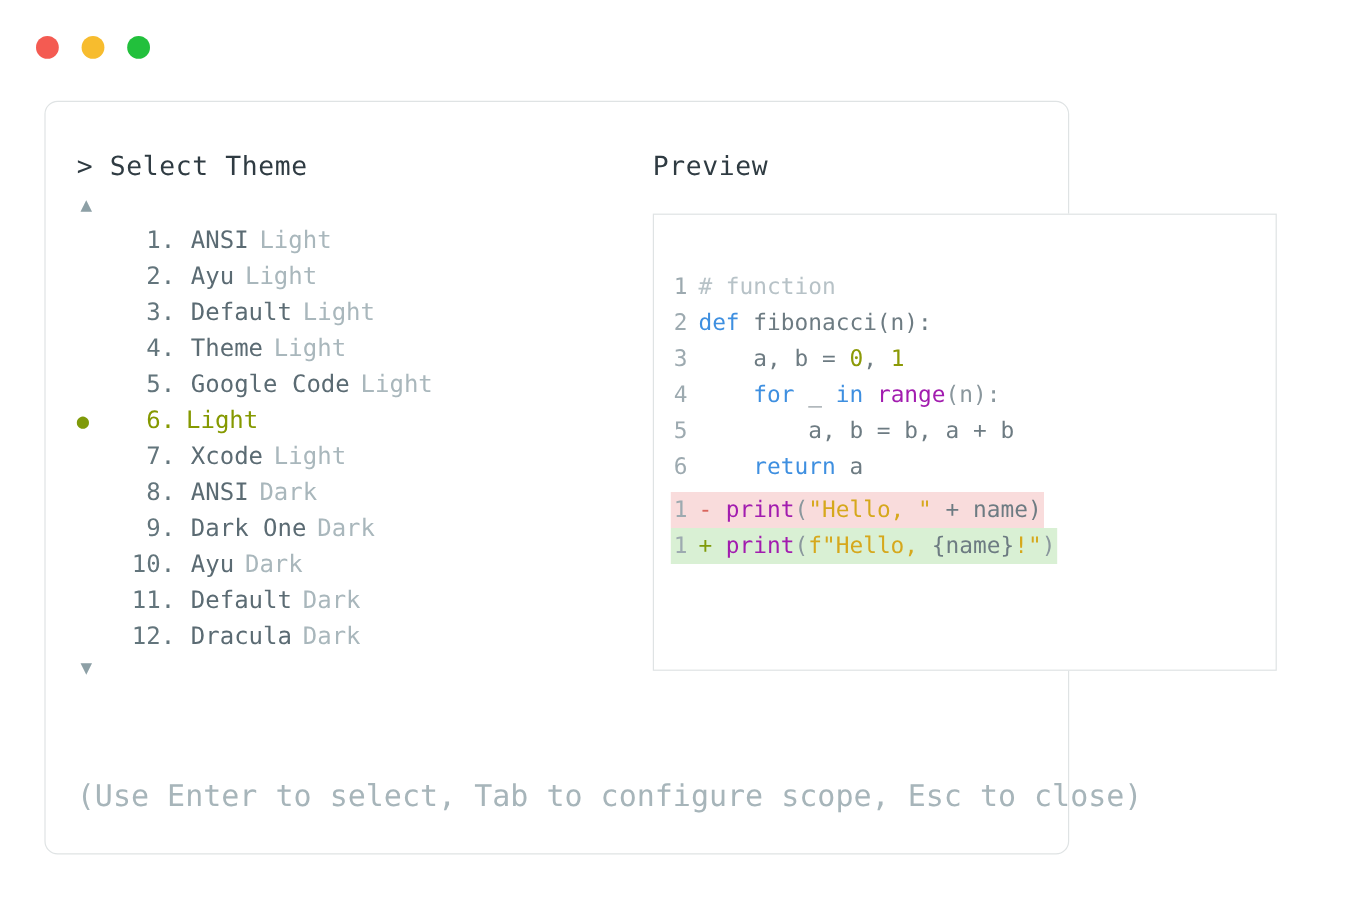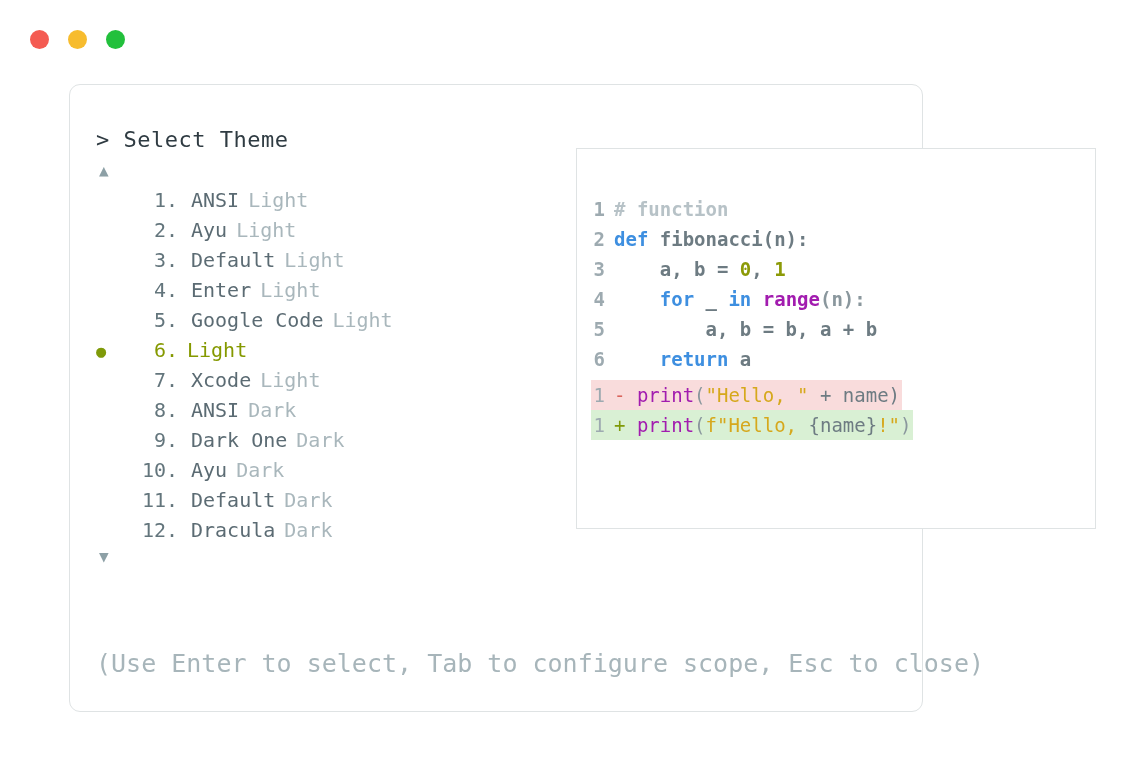--- a/index.html
+++ b/index.html
@@ -34,21 +34,20 @@
   .card {
     position: absolute;
     left: 37px;
     top: 84px;
     width: 854px;
     height: 628px;
     border: 1.5px solid #dfe3e4;
     border-radius: 11px;
     background: #ffffff;
     box-sizing: border-box;
-    margin-left: 32px;
   }
 
   .columns {
     position: absolute;
     left: 0; top: 0; right: 0; bottom: 0;
   }
 
   
   .left-pane {
     position: absolute;
@@ -134,21 +133,20 @@
     overflow: hidden;
   }
   .code-block {
     position: absolute;
     left: 14px;
     top: 45px;
     right: 0;
     font-size: 19px;
     line-height: 30px;
     white-space: pre;
-    font-weight: bold;
   }
   .code-line { display: block; height: 30px; }
   .ln {
     display: inline-block;
     width: 14px;
     text-align: right;
     color: #9daab0;
     margin-right: 9px;
   }
   .tok-comment { color: #b7c2c7; }
@@ -196,34 +194,35 @@
 <div class="card">
   <div class="columns">
 
     <div class="left-pane">
       <div class="panel-heading">&gt; Select Theme</div>
       <div class="scroll-arrow arrow-up">▲</div>
       <div class="theme-list" id="theme-list">
           <div class="theme-row"><span class="bullet-cell">●</span><span class="row-index">1.</span><span class="row-name">ANSI</span><span class="row-variant">Light</span></div>
           <div class="theme-row"><span class="bullet-cell">●</span><span class="row-index">2.</span><span class="row-name">Ayu</span><span class="row-variant">Light</span></div>
           <div class="theme-row"><span class="bullet-cell">●</span><span class="row-index">3.</span><span class="row-name">Default</span><span class="row-variant">Light</span></div>
-          <div class="theme-row"><span class="bullet-cell">●</span><span class="row-index">4.</span><span class="row-name">Enter</span><span class="row-variant">Light</span></div>
+          <div class="theme-row"><span class="bullet-cell">●</span><span class="row-index">4.</span><span class="row-name">Theme</span><span class="row-variant">Light</span></div>
           <div class="theme-row"><span class="bullet-cell">●</span><span class="row-index">5.</span><span class="row-name">Google Code</span><span class="row-variant">Light</span></div>
           <div class="theme-row selected"><span class="bullet-cell">●</span><span class="row-index">6.</span><span class="row-variant">Light</span></div>
           <div class="theme-row"><span class="bullet-cell">●</span><span class="row-index">7.</span><span class="row-name">Xcode</span><span class="row-variant">Light</span></div>
           <div class="theme-row"><span class="bullet-cell">●</span><span class="row-index">8.</span><span class="row-name">ANSI</span><span class="row-variant">Dark</span></div>
           <div class="theme-row"><span class="bullet-cell">●</span><span class="row-index">9.</span><span class="row-name">Dark One</span><span class="row-variant">Dark</span></div>
           <div class="theme-row"><span class="bullet-cell">●</span><span class="row-index">10.</span><span class="row-name">Ayu</span><span class="row-variant">Dark</span></div>
           <div class="theme-row"><span class="bullet-cell">●</span><span class="row-index">11.</span><span class="row-name">Default</span><span class="row-variant">Dark</span></div>
           <div class="theme-row"><span class="bullet-cell">●</span><span class="row-index">12.</span><span class="row-name">Dracula</span><span class="row-variant">Dark</span></div>
         </div>
       <div class="scroll-arrow arrow-down">▼</div>
     </div>
 
     <div class="right-pane">
+      <div class="panel-heading">Preview</div>
       <div class="preview-box">
         <div class="code-block" id="code-block"><span class="code-line"><span class="ln">1</span><span class="tok-comment"># function</span></span><span class="code-line"><span class="ln">2</span><span class="tok-kw">def</span><span class="tok-plain"> fibonacci(n):</span></span><span class="code-line"><span class="ln">3</span><span class="tok-plain">    a, b = </span><span class="tok-num">0</span><span class="tok-plain">, </span><span class="tok-num">1</span></span><span class="code-line"><span class="ln">4</span><span class="tok-plain">    </span><span class="tok-kw">for</span><span class="tok-plain"> _ </span><span class="tok-kw">in</span><span class="tok-plain"> </span><span class="tok-fn">range</span><span class="tok-punct">(n):</span></span><span class="code-line"><span class="ln">5</span><span class="tok-plain">        a, b = b, a + b</span></span><span class="code-line"><span class="ln">6</span><span class="tok-plain">    </span><span class="tok-kw">return</span><span class="tok-plain"> a</span></span></div>
         <div class="diff-block" id="diff-block"><div><span class="diff-line diff-del"><span class="ln">1</span><span class="mark-del">- </span><span class="tok-fn">print</span><span class="tok-punct">(</span><span class="tok-str">"Hello, "</span><span class="tok-plain"> + name)</span></span></div><div><span class="diff-line diff-add"><span class="ln">1</span><span class="mark-add">+ </span><span class="tok-fn">print</span><span class="tok-punct">(</span><span class="tok-str">f"Hello, </span><span class="tok-plain">{name}</span><span class="tok-str">!"</span><span class="tok-punct">)</span></span></div></div>
       </div>
     </div>
 
     <div class="footer-hint">(Use Enter to select, Tab to configure scope, Esc to close)</div>
   </div>
 </div>
 

